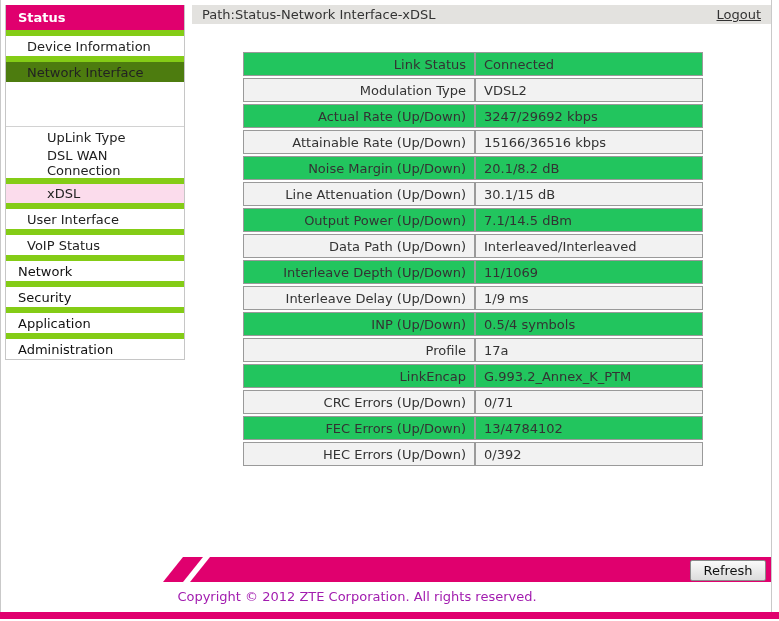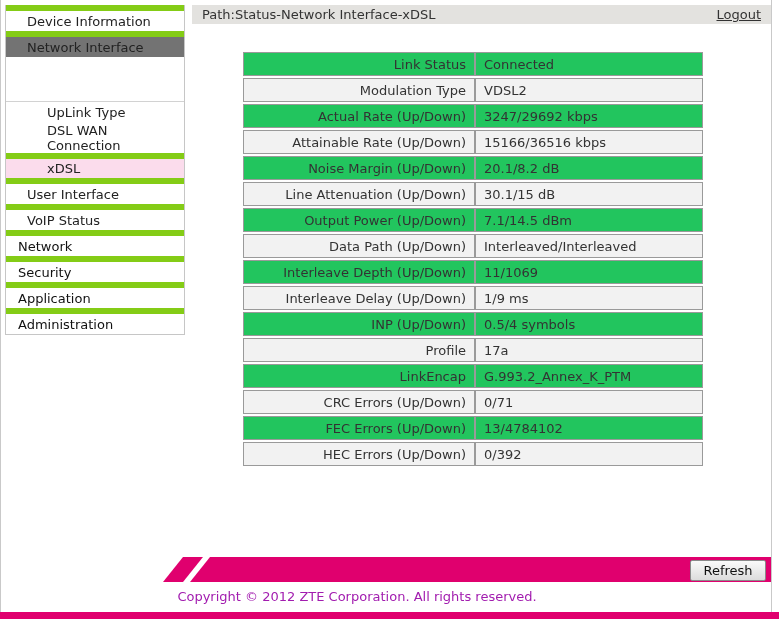--- a/index.html
+++ b/index.html
@@ -34,21 +34,21 @@
   .sb-item { display: flex; align-items: center; min-height: 25px; border-top: 6px solid #84cc16; cursor: pointer; color: #222; }
   .sb-item.first { border-top: none; }
   .sb-lv1 { padding-left: 12px; font-weight: normal; color: #111; min-height: 26px; }
   .sb-lv2 { padding-left: 21px; min-height: 26px; }
   .sb-lv3 { padding-left: 41px; min-height: 21px; }
   .sb-status-header {
     background: #e0006e; color: #ffffff; font-weight: bold;
     min-height: 25px; padding-left: 12px; border-top: none;
     margin: -0px -0px 0 -0px;
   }
-  .sb-active-parent { background: #737373; }
+  .sb-active-parent { background: #4d7c0f; }
   .sb-active-sub    { background: #fbdcec; min-height: 25px; }
   .sb-group { border-top: 1px solid #d2d2d2; margin-top: 44px; }
   .sb-group .sb-item { border-top: none; }
 
   
   .content { position: absolute; left: 243px; top: 50px; }
   table.status-table { border-collapse: separate; border-spacing: 0 2px; width: 460px; }
   table.status-table td {
     border: 1px solid #9a9a9a;
     height: 24px;
@@ -97,20 +97,21 @@
 
 <div class="edge-left"></div>
 <div class="edge-right"></div>
 
 <div class="topbar">
   <span>Path:Status-Network Interface-xDSL</span>
   <span class="logout">Logout</span>
 </div>
 
 <div class="sidebar">
+  <div class="sb-item sb-lv1 sb-status-header first">Status</div>
   <div class="sb-item sb-lv2">Device Information</div>
   <div class="sb-item sb-lv2 sb-active-parent">Network Interface</div>
   <div class="sb-group">
     <div class="sb-item sb-lv3">UpLink Type</div>
     <div class="sb-item sb-lv3">DSL WAN Connection</div>
   </div>
   <div class="sb-item sb-lv3 sb-active-sub">xDSL</div>
   <div class="sb-item sb-lv2">User Interface</div>
   <div class="sb-item sb-lv2">VoIP Status</div>
   <div class="sb-item sb-lv1">Network</div>

